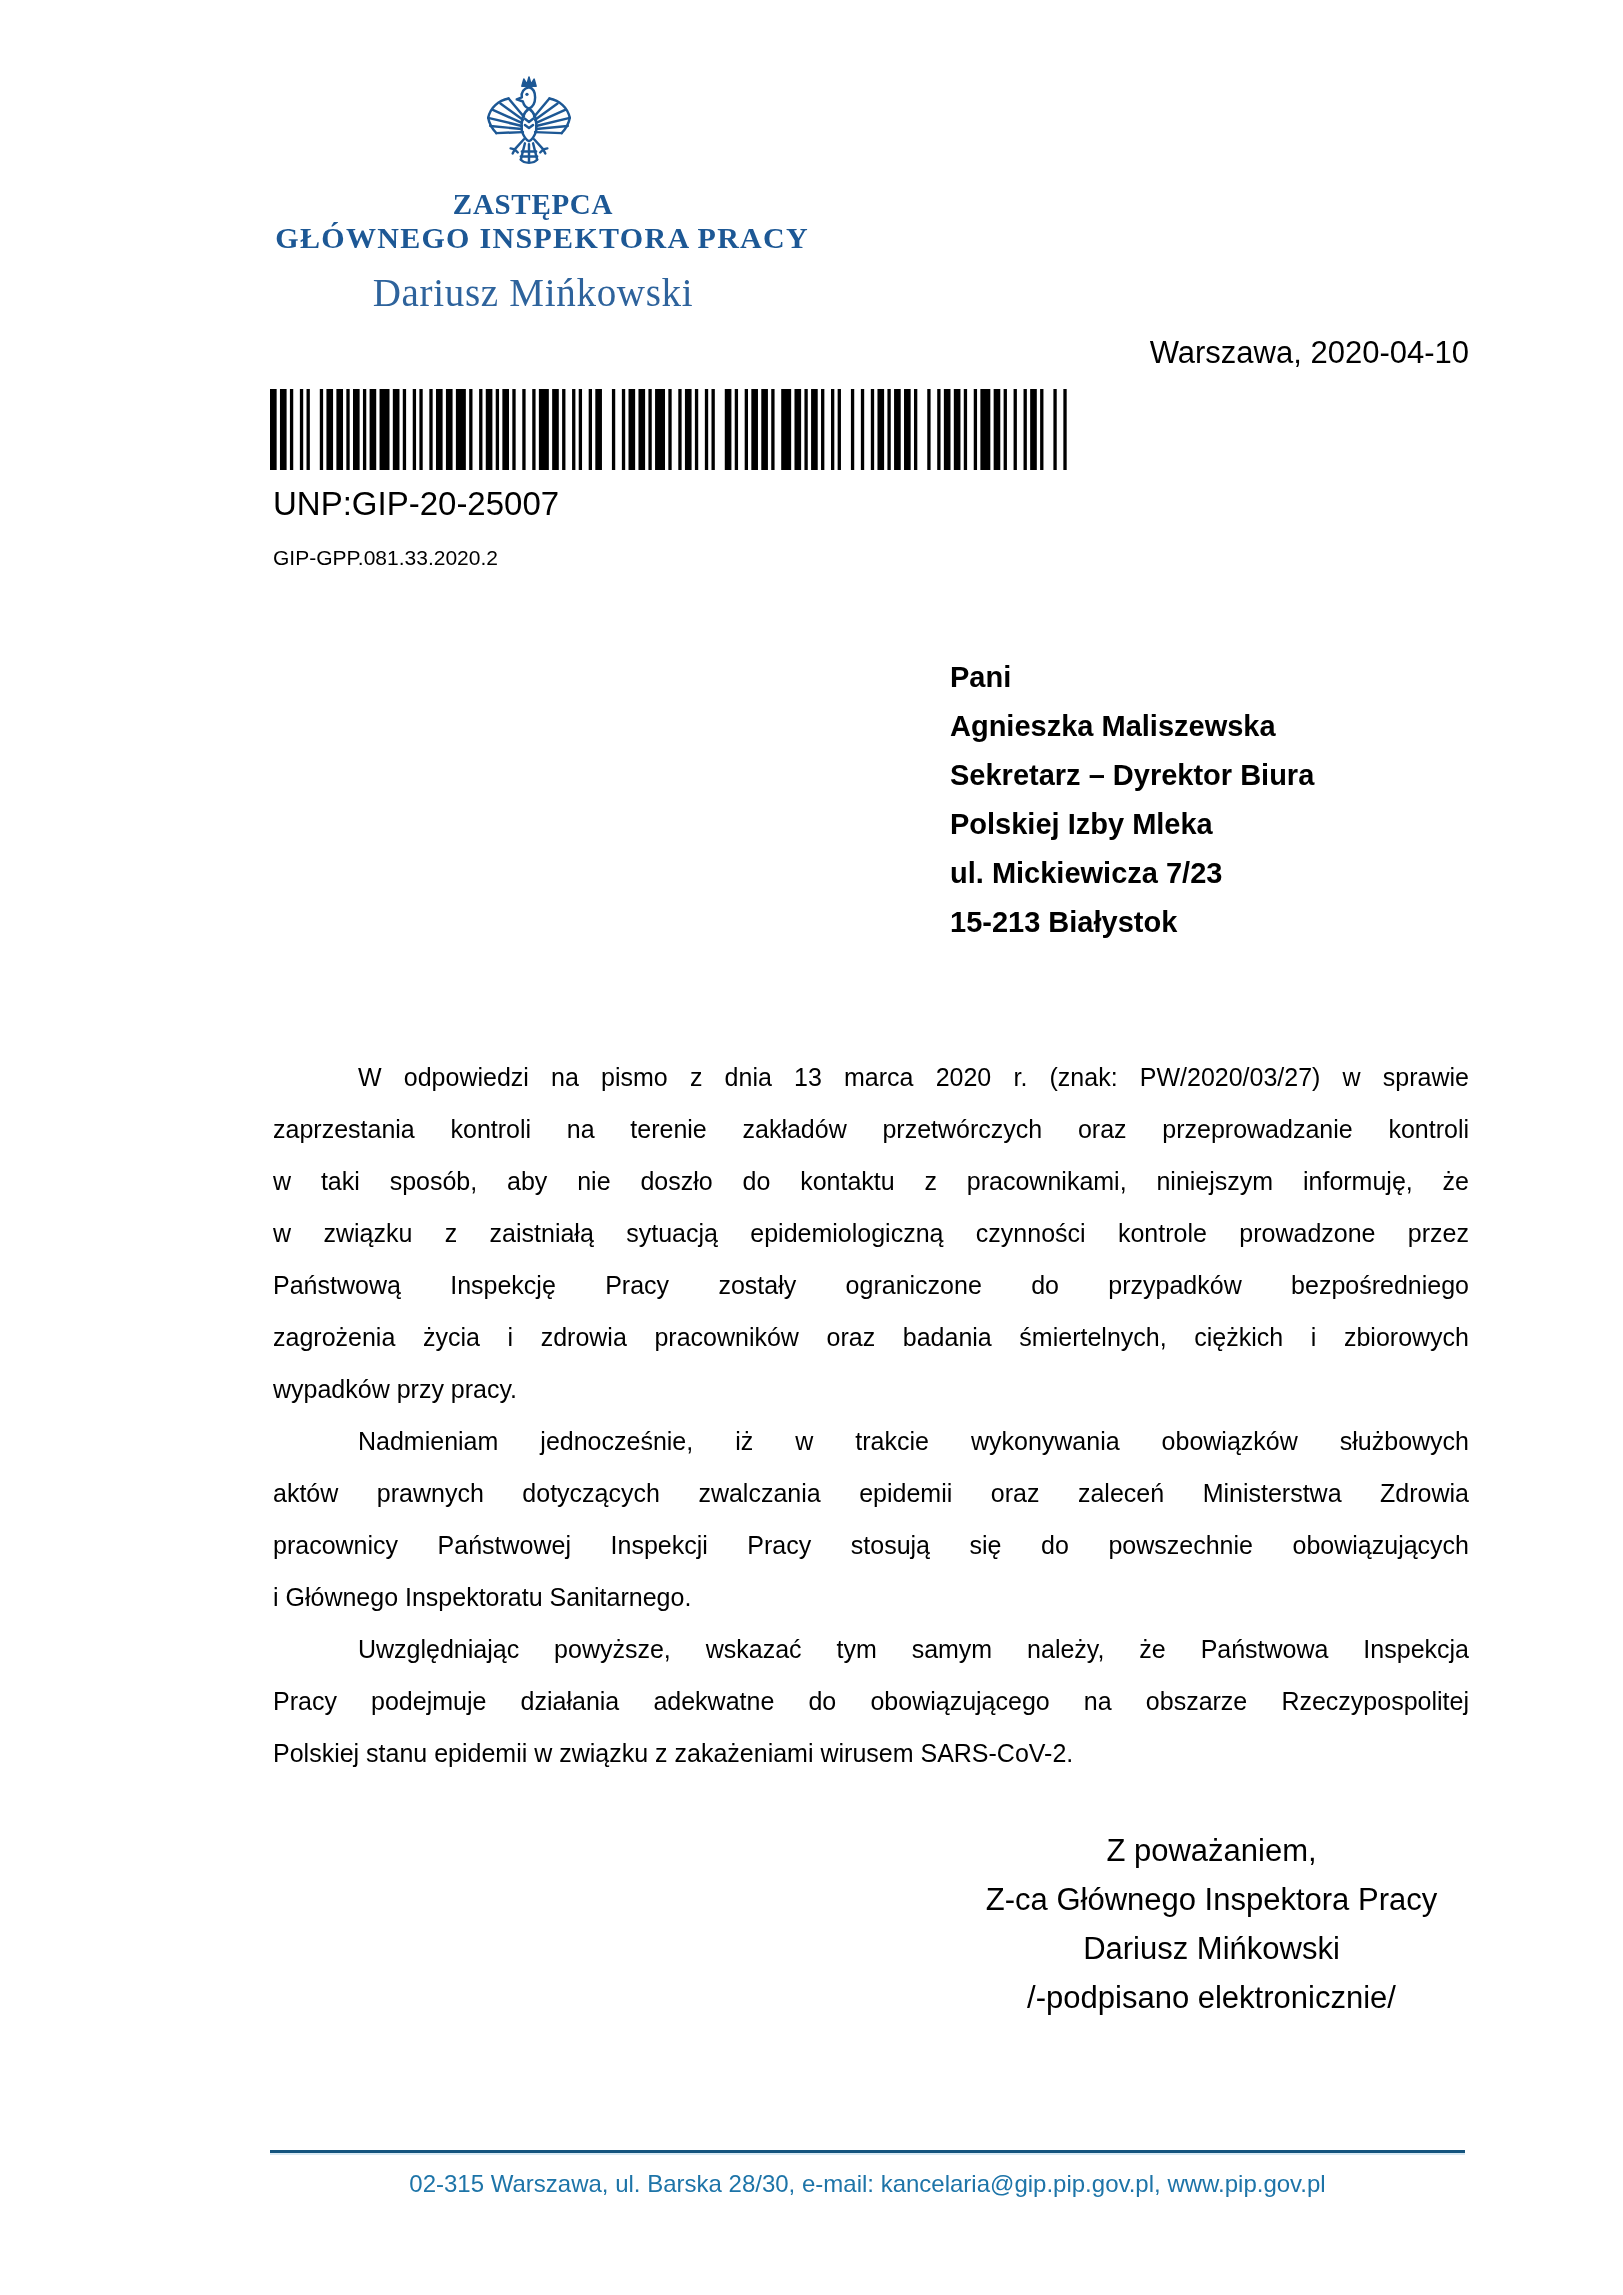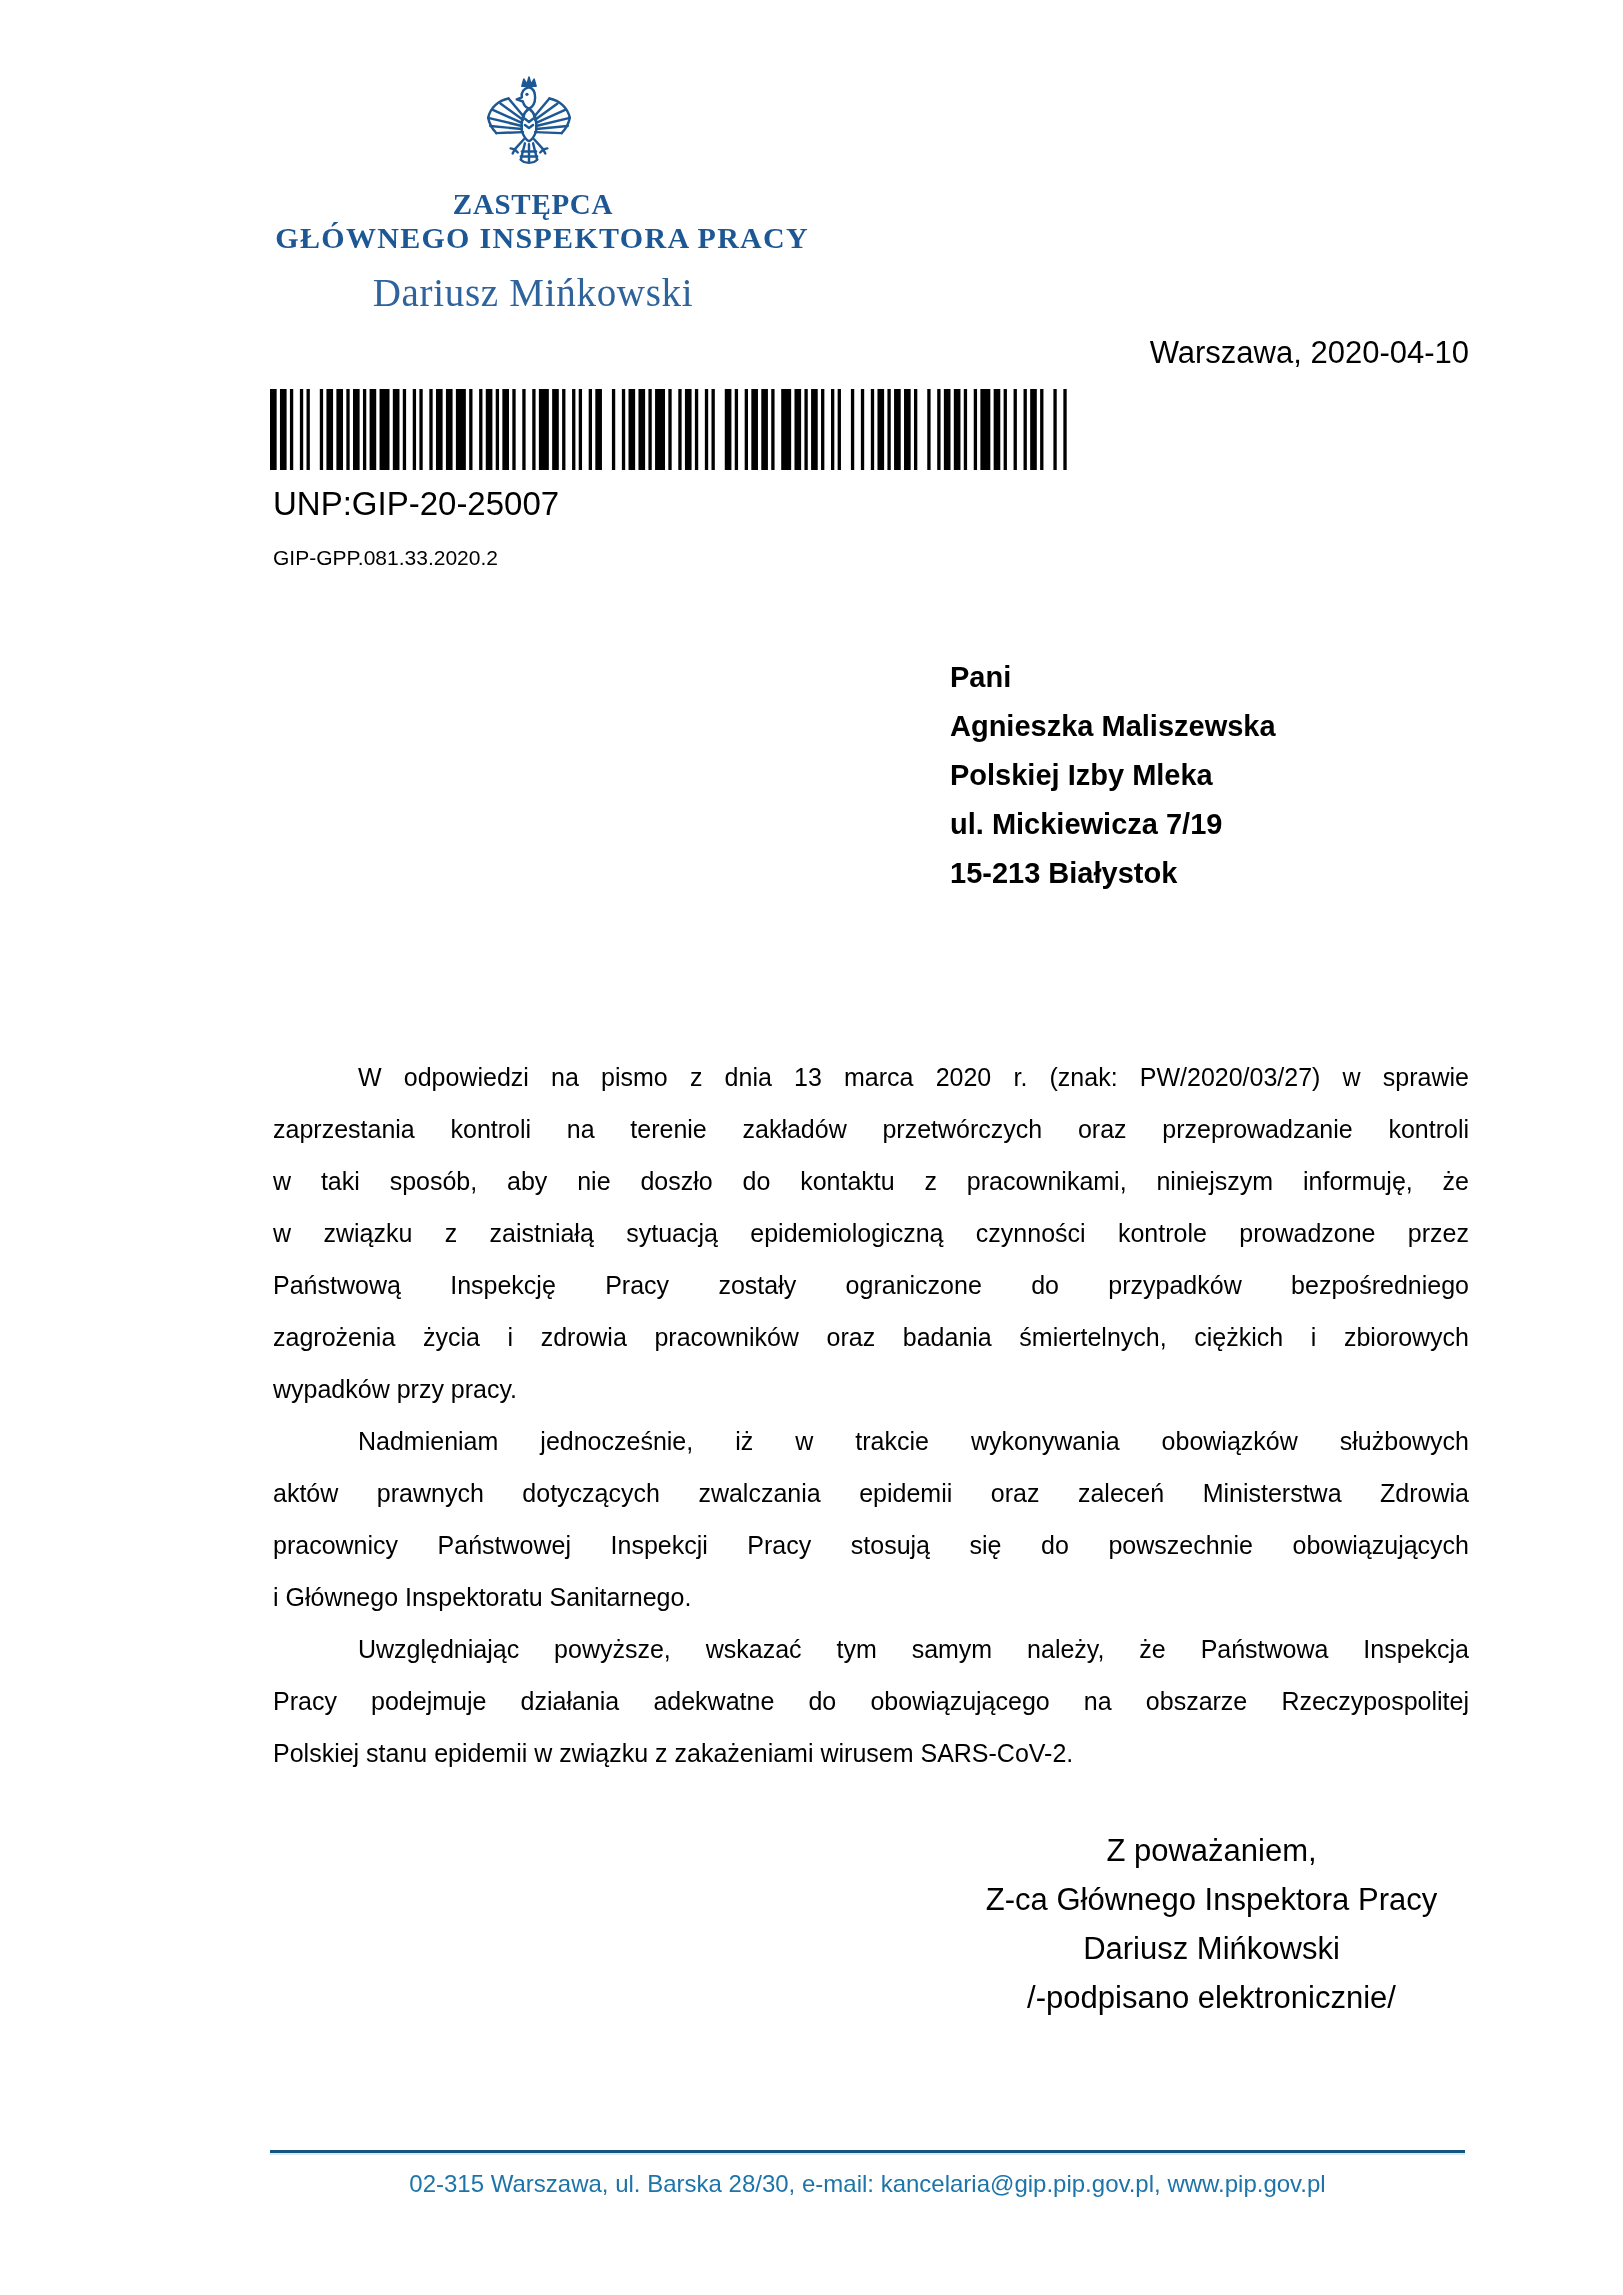--- a/index.html
+++ b/index.html
@@ -211,22 +211,23 @@
       <rect x="239" y="0" width="1" height="100" fill="#000"></rect>
     </svg>
 </div>
 
 <div class="abs unp">UNP:GIP-20-25007</div>
 <div class="abs case-number">GIP-GPP.081.33.2020.2</div>
 
 <div class="abs recipient">
     <div class="rline">Pani</div>
     <div class="rline">Agnieszka Maliszewska</div>
+    <div class="rline">Sekretarz – Dyrektor Biura</div>
     <div class="rline">Polskiej Izby Mleka</div>
-    <div class="rline">ul. Mickiewicza 7/19</div>
+    <div class="rline">ul. Mickiewicza 7/23</div>
     <div class="rline">15-213 Białystok</div>
   </div>
 
 <div class="abs body-text">
   <div>
       <div class="bline just ind">W odpowiedzi na pismo z dnia 13 marca 2020 r. (znak: PW/2020/03/27) w sprawie</div>
       <div class="bline just">zaprzestania kontroli na terenie zakładów przetwórczych oraz przeprowadzanie kontroli</div>
       <div class="bline just">w taki sposób, aby nie doszło do kontaktu z pracownikami, niniejszym informuję, że</div>
       <div class="bline just">w związku z zaistniałą sytuacją epidemiologiczną czynności kontrole prowadzone przez</div>
       <div class="bline just">Państwową Inspekcję Pracy zostały ograniczone do przypadków bezpośredniego</div>

